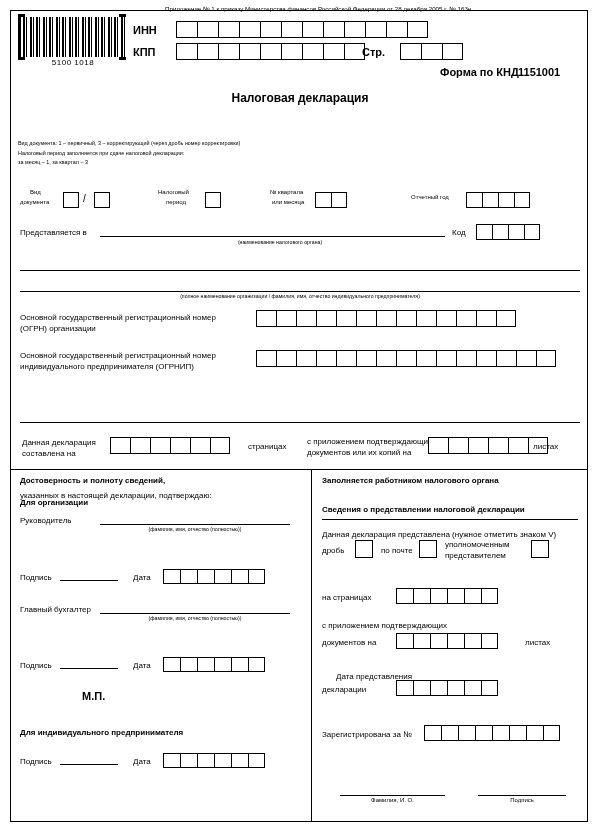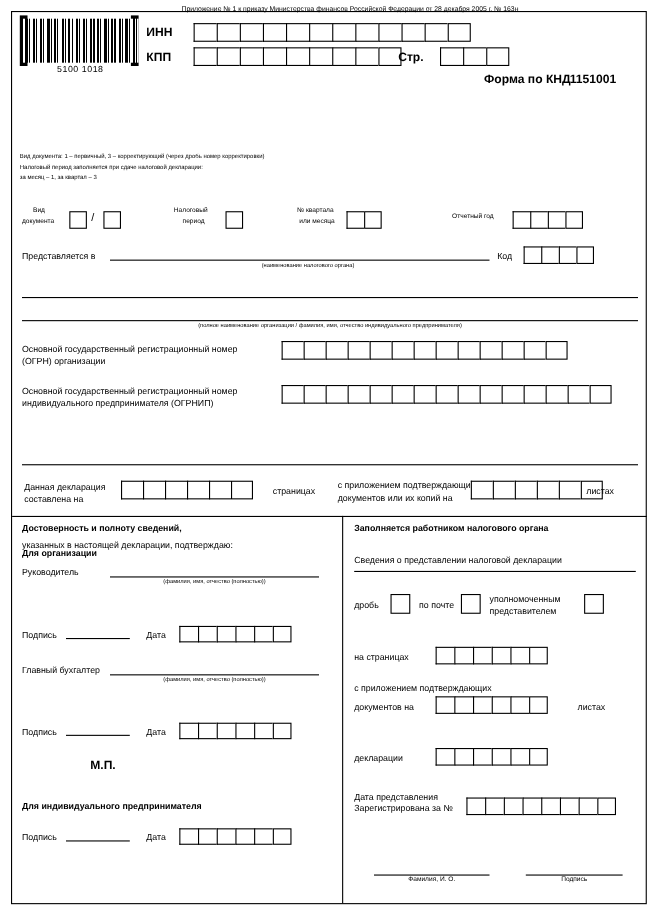--- a/index.html
+++ b/index.html
@@ -120,20 +120,21 @@
   <div class="lbl lbl-b" style="left:362px;top:46px;font-size:11px;">Стр.</div>
   <div class="cells" style="left:400px;top:43px;">
     <i style="width:21px;height:17px;"></i>
       <i style="width:21px;height:17px;"></i>
       <i style="width:21px;height:17px;"></i>
   </div>
 
   <div class="lbl kndnum" style="left:440px;top:66px;">Форма по КНД</div>
   <div class="lbl kndnum" style="left:518px;top:66px;">1151001</div>
 
+  <div class="title" style="left:0;top:91px;width:600px;">Налоговая декларация</div>
 
   <div class="lbl tiny" style="left:18px;top:140px;">Вид документа: 1 – первичный, 3 – корректирующий (через дробь номер корректировки)</div>
   <div class="lbl tiny" style="left:18px;top:150px;">Налоговый период заполняется при сдаче налоговой декларации:</div>
   <div class="lbl tiny" style="left:18px;top:159px;">за месяц – 1, за квартал – 3</div>
 
   <div class="lbl tiny6" style="left:30px;top:189px;">Вид</div>
   <div class="lbl tiny6" style="left:20px;top:199px;">документа</div>
   <div class="cells" style="left:63px;top:192px;">
     <i style="width:16px;height:16px;"></i>
   </div>
@@ -291,23 +292,24 @@
   <div class="cells" style="left:163px;top:753px;">
     <i style="width:17px;height:15px;"></i>
       <i style="width:17px;height:15px;"></i>
       <i style="width:17px;height:15px;"></i>
     <i style="width:17px;height:15px;"></i>
       <i style="width:17px;height:15px;"></i>
       <i style="width:17px;height:15px;"></i>
   </div>
 
   <div class="lbl" style="left:322px;top:476px;font-size:8px;font-weight:bold;">Заполняется работником налогового органа</div>
-  <div class="lbl" style="left:322px;top:505px;font-size:8px;">Сведения о представлении налоговой декларации</div>
+  <div class="lbl" style="left:322px;top:505px;font-size:8px;font-weight:bold;">Сведения о представлении налоговой декларации</div>
   <div class="line" style="left:322px;top:519px;width:256px;"></div>
 
+  <div class="lbl" style="left:322px;top:530px;font-size:8px;">Данная декларация представлена (нужное отметить знаком V)</div>
 
   <div class="lbl" style="left:322px;top:546px;font-size:8px;">дробь</div>
   <div class="box-lg" style="left:355px;top:540px;width:18px;height:18px;"></div>
   <div class="lbl" style="left:381px;top:546px;font-size:8px;">по почте</div>
   <div class="box-lg" style="left:419px;top:540px;width:18px;height:18px;"></div>
   <div class="lbl" style="left:445px;top:540px;font-size:8px;">уполномоченным</div>
   <div class="lbl" style="left:445px;top:551px;font-size:8px;">представителем</div>
   <div class="box-lg" style="left:531px;top:540px;width:18px;height:18px;"></div>
 
   <div class="lbl" style="left:322px;top:593px;font-size:8px;">на страницах</div>
@@ -325,21 +327,21 @@
   <div class="cells" style="left:396px;top:633px;">
     <i style="width:17px;height:16px;"></i>
       <i style="width:17px;height:16px;"></i>
       <i style="width:17px;height:16px;"></i>
     <i style="width:17px;height:16px;"></i>
       <i style="width:17px;height:16px;"></i>
       <i style="width:17px;height:16px;"></i>
   </div>
   <div class="lbl" style="left:525px;top:638px;font-size:8px;">листах</div>
 
-  <div class="lbl" style="left:322px;top:672px;font-size:8px;margin-top:48px;">Дата представления</div>
+  <div class="lbl" style="left:336px;top:672px;font-size:8px;">Дата представления</div>
   <div class="lbl" style="left:322px;top:685px;font-size:8px;">декларации</div>
   <div class="cells" style="left:396px;top:680px;">
     <i style="width:17px;height:16px;"></i>
       <i style="width:17px;height:16px;"></i>
       <i style="width:17px;height:16px;"></i>
     <i style="width:17px;height:16px;"></i>
       <i style="width:17px;height:16px;"></i>
       <i style="width:17px;height:16px;"></i>
   </div>
 

